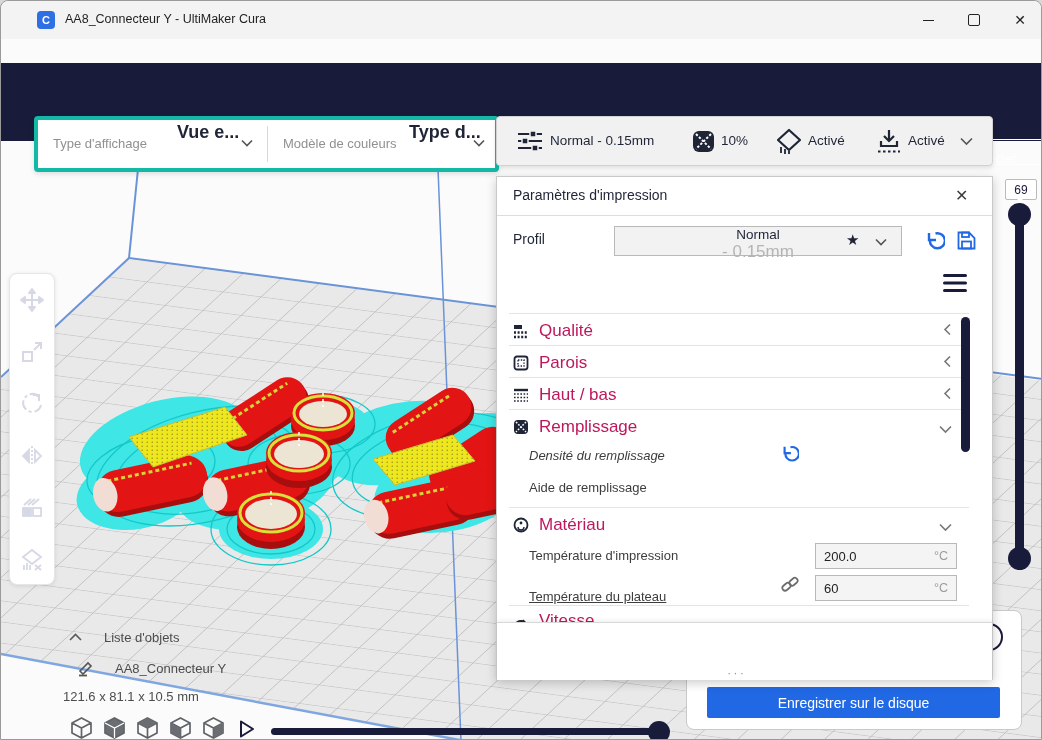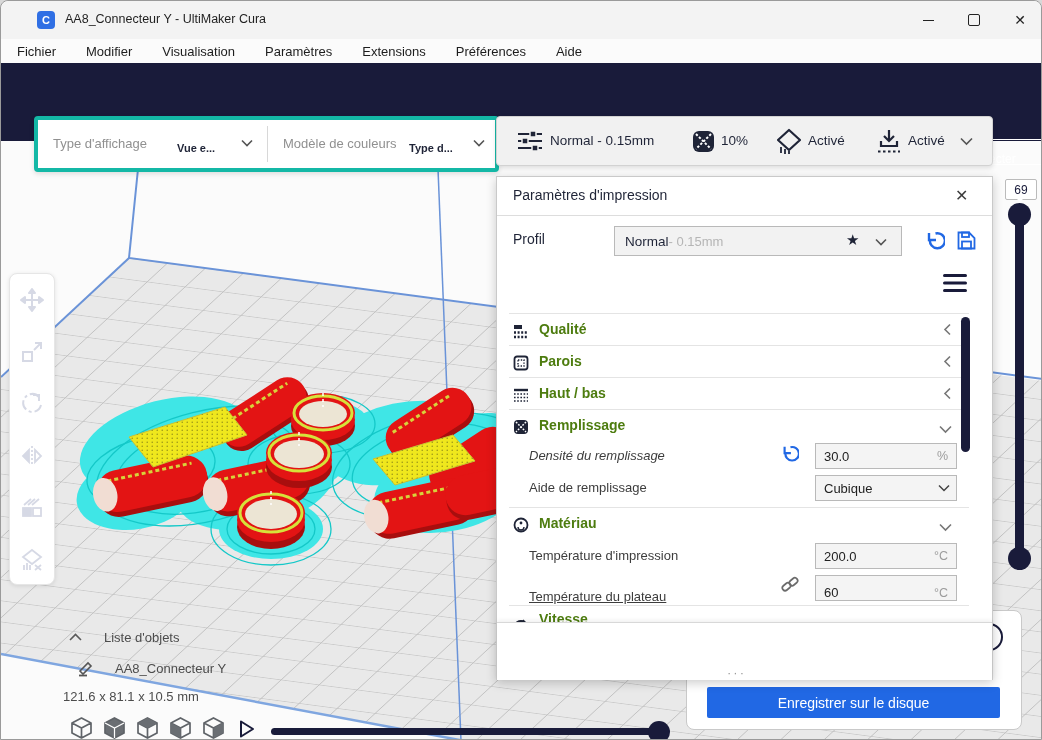--- a/index.html
+++ b/index.html
@@ -32,47 +32,47 @@
   .hdrbtn{top:76px;height:24px;border:1px solid #fff;border-radius:2px;color:#fff;font-size:12px;
           display:flex;align-items:center;padding:0 9px;}
   #btn-marketplace{left:833px;}
   #icon-apps{left:914px;top:78px;}
   #btn-signin{left:952px;}
   
   #viewopts{left:33px;top:115px;width:457px;height:48px;background:#fff;border:4px solid #14b8a6;
             border-radius:4px;box-shadow:0 2px 5px rgba(0,0,0,.12);}
   #viewopts .divider{left:229px;top:6px;width:1px;height:36px;background:#d8d8d8;}
   .ddlabel{font-size:13px;color:#909090;top:16px;}
-  .ddvalue{font-size:11px;font-weight:600;color:#1f2437;top:22px;}
+  .ddvalue{font-size:18px;font-weight:600;color:#1f2437;top:2px;}
   #summary{left:495px;top:115px;width:495px;height:48px;background:#f1f1f1;border:1px solid #d2d2d2;
            border-radius:4px;box-shadow:0 2px 5px rgba(0,0,0,.12);}
   .sumtext{font-size:13.5px;color:#1f2437;top:16px;}
   
   #lefttools{left:8px;top:272px;width:44px;height:310px;background:#fff;border:1px solid #e6e6e6;
              border-radius:8px;box-shadow:0 1px 4px rgba(0,0,0,.10);}
   .ltool{left:10px;width:24px;height:24px;}
   
   #settings{left:495px;top:175px;width:495px;height:502px;background:#fff;border:1px solid #c9c9c9;
             box-shadow:0 3px 10px rgba(0,0,0,.2);z-index:30;}
   #settings-header{left:0;top:0;width:495px;height:38px;border-bottom:1px solid #ddd;}
   #settings-title{left:16px;top:10px;font-size:14px;color:#1f2437;} 
   #close-x{left:458px;top:9px;font-size:16px;color:#3c3c3c;}
   #profil-label{left:16px;top:54px;font-size:14px;color:#1f2437;}
   #profil-select{left:117px;top:49px;width:288px;height:30px;background:#f2f2f2;border:1px solid #b9b9b9;
-                 display:flex;align-items:center;padding:0 10px;box-sizing:border-box;}
+                 display:flex;align-items:center;padding:0 10px;box-sizing:border-box;flex-direction:column;}
   #profil-name{font-size:13.5px;color:#1f2437;}
-  #profil-variant{font-size:13px;color:#b5b5b5;}
+  #profil-variant{font-size:17px;color:#b5b5b5;}
   #profil-star{left:349px;top:54px;font-size:15px;color:#1f2437;}
   #searchbox{left:20px;top:93px;width:415px;height:27px;background:#f6f6f6;border:1px solid #cfcfcf;
              border-bottom:2px solid #bdbdbd;display:flex;align-items:center;box-sizing:border-box;}
   #searchinput{border:none;background:transparent;outline:none;flex:1;font-size:12.5px;
                font-style:italic;color:#444;font-family:"Liberation Sans",sans-serif;}
   #searchinput::placeholder{color:#9f9f9f;font-style:italic;}
   .sep{left:12px;width:460px;height:0;border-top:1px solid #e4e4e4;}
-  .catlabel{font-size:14px;font-weight:bold;color:#4d7c0f;}
+  .catlabel{font-size:17px;font-weight:normal;color:#be185d;}
   .caticon{left:16px;width:16px;height:16px;}
   .catchev{left:446px;}
   .setlabel{left:32px;font-size:13px;color:#3d3d3d;}
   .valbox{left:318px;width:142px;height:26px;background:#f4f4f4;border:1px solid #b9b9b9;
           box-sizing:border-box;display:flex;align-items:center;padding:0 8px;font-size:13px;color:#222;}
   .valunit{position:absolute;right:8px;color:#9c9c9c;font-size:12.5px;}
   #scrollbar{left:464px;top:140px;width:9px;height:135px;background:#191b3a;border-radius:5px;}
   #settings-footer{left:0;top:445px;width:495px;height:57px;background:#fff;border-top:1px solid #d8d8d8;
                    box-shadow:0 -2px 4px rgba(0,0,0,.06);}
   #btn-recommended{left:14px;top:453px;width:134px;height:32px;border:1px solid #2168e4;border-radius:2px;
@@ -222,29 +222,20 @@
     <div id="wintitle" class="abs">AA8_Connecteur Y - UltiMaker Cura</div>
     <div id="btn-min" class="abs winbtn">
       <div class="bar"></div>
       </div>
     <div id="btn-max" class="abs winbtn">
       <div class="box"></div>
       </div>
     <div id="btn-close" class="abs winbtn">✕</div>
   </div>
 
-  <div id="menubar" class="abs">
-    <span class="menuitem">Fichier</span>
-    <span class="menuitem">Modifier</span>
-    <span class="menuitem">Visualisation</span>
-    <span class="menuitem">Paramètres</span>
-    <span class="menuitem">Extensions</span>
-    <span class="menuitem">Préférences</span>
-    <span class="menuitem">Aide</span>
-  </div>
 
   <div id="header" class="abs">
     <div id="brand" class="abs">
       <svg width="28" height="20" viewBox="0 0 28 20">
         <path d="M3 17 L8 3 L14 12 L20 3 L25 17" fill="none" stroke="#fff" stroke-width="4" stroke-linecap="round" stroke-linejoin="round"></path>
       </svg>
       <span id="brandtext">UltiMaker Cura</span>
     </div>
     <span id="tab-prepare" class="abs stagetab">PRÉPARER</span>
     <span id="tab-preview" class="abs stagetab">APERÇU</span>
@@ -461,32 +452,22 @@
     <span class="abs catlabel" style="left:42px;top:240px;">Remplissage</span>
     <svg class="abs catchev" style="left:442px;top:248px;" width="13" height="9" viewBox="0 0 13 9">
       <polyline points="1,1.5 6.5,7 12,1.5" fill="none" stroke="#777" stroke-width="1.6"></polyline>
       </svg>
 
     <span class="abs setlabel" style="top:271px;font-style:italic;">Densité du remplissage</span>
     <svg class="abs" style="left:284px;top:267px;" width="18" height="20" viewBox="0 0 20 22">
       <path d="M4 3 V10 H11" fill="none" stroke="#2168e4" stroke-width="2.4"></path>
       <path d="M5 9.5 A7.5 7.5 0 1 0 10.5 3.5" fill="none" stroke="#2168e4" stroke-width="2.4"></path>
     </svg>
-    <div class="abs valbox" style="top:266px;">
-      <span>30.0</span>
-      <span class="valunit">%</span>
-    </div>
 
     <span class="abs setlabel" style="top:303px;">Aide de remplissage</span>
-    <div class="abs valbox" style="top:298px;">
-      <span>Cubique</span>
-      <svg class="valunit" style="right:6px;" width="12" height="8" viewBox="0 0 12 8">
-        <polyline points="1,1.5 6,6.5 11,1.5" fill="none" stroke="#444" stroke-width="1.5"></polyline>
-        </svg>
-    </div>
     <div class="abs sep" style="top:330px;"></div>
 
     <svg class="abs caticon" style="top:340px;" viewBox="0 0 16 16">
       <circle cx="8" cy="8" r="6.5" fill="none" stroke="#1f2437" stroke-width="1.8"></circle>
       <circle cx="8" cy="6" r="1.4" fill="#1f2437"></circle>
       <path d="M5 10 a3 3 0 0 0 6 0" fill="none" stroke="#1f2437" stroke-width="1.4"></path>
     </svg>
     <span class="abs catlabel" style="left:42px;top:338px;">Matériau</span>
     <svg class="abs catchev" style="left:442px;top:346px;" width="13" height="9" viewBox="0 0 13 9">
       <polyline points="1,1.5 6.5,7 12,1.5" fill="none" stroke="#777" stroke-width="1.6"></polyline>
@@ -498,21 +479,21 @@
       <span class="valunit">°C</span>
     </div>
 
     <span class="abs setlabel" style="top:412px;text-decoration:underline;">Température du plateau</span>
     <svg class="abs" style="left:284px;top:399px;" width="18" height="18" viewBox="0 0 18 18">
       <g fill="none" stroke="#6b6b6b" stroke-width="1.7">
         <rect x="1" y="8" width="9" height="5.5" rx="2.75" transform="rotate(-40 5.5 10.75)"></rect>
         <rect x="8" y="3" width="9" height="5.5" rx="2.75" transform="rotate(-40 12.5 5.75)"></rect>
         </g>
     </svg>
-    <div class="abs valbox" style="top:398px;align-items:flex-end;">
+    <div class="abs valbox" style="top:398px;">
       <span>60</span>
       <span class="valunit">°C</span>
     </div>
     <div class="abs sep" style="top:428px;"></div>
 
     <svg class="abs caticon" style="top:436px;" viewBox="0 0 16 16">
       <path d="M2 12 a6.5 6.5 0 0 1 12 0" fill="none" stroke="#1f2437" stroke-width="1.8"></path>
       <line x1="8" y1="11" x2="11" y2="7" stroke="#1f2437" stroke-width="1.6"></line>
     </svg>
     <span class="abs catlabel" style="left:42px;top:434px;">Vitesse</span>

